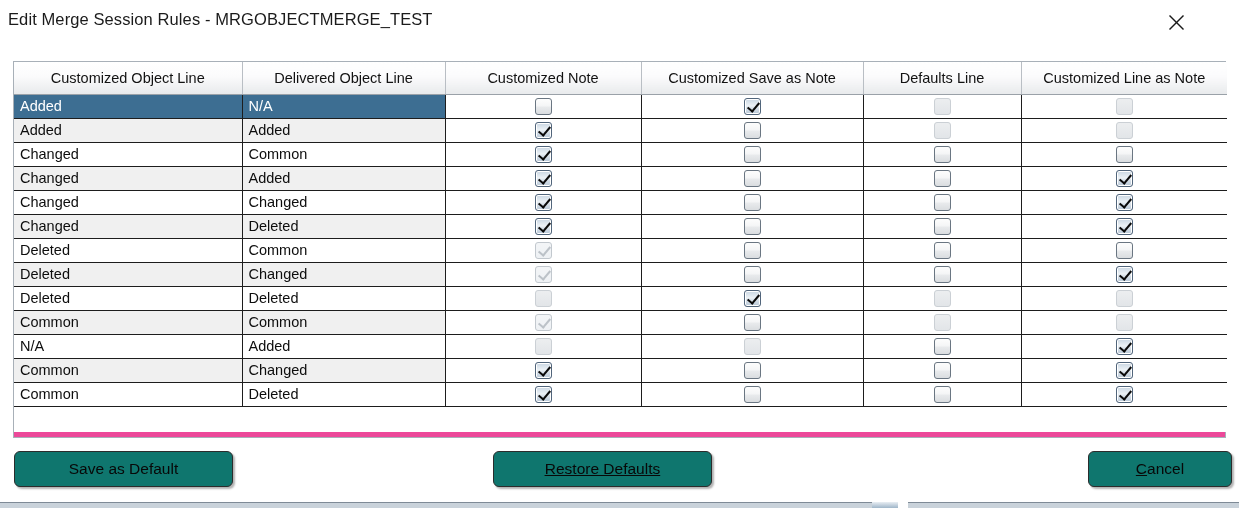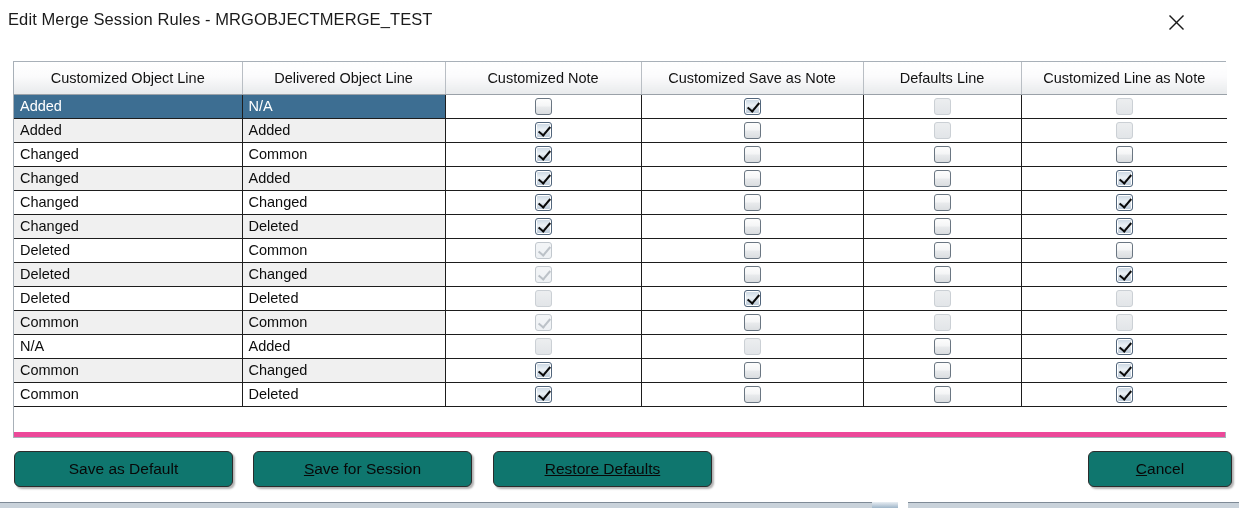--- a/index.html
+++ b/index.html
@@ -342,23 +342,20 @@
             <td></td>
             <td></td>
           </tr>
         </tbody>
     </table>
   </div>
 
   <button class="btn" id="btn-save-default">
     <span class="btn-label">Save as Default</span>
   </button>
-  <button class="btn" id="btn-save-session">
-    <span class="btn-label"><span class="mn">S</span>ave for Session</span>
-  </button>
   <button class="btn" id="btn-restore">
     <span class="btn-label"><span class="mn">R</span>estore Defaults</span>
   </button>
   <button class="btn" id="btn-cancel">
     <span class="btn-label"><span class="mn">C</span>ancel</span>
   </button>
 
   <div class="bottom-sliver">
     <div class="sliver-bar"></div>
     <div class="sliver-tab"></div>

